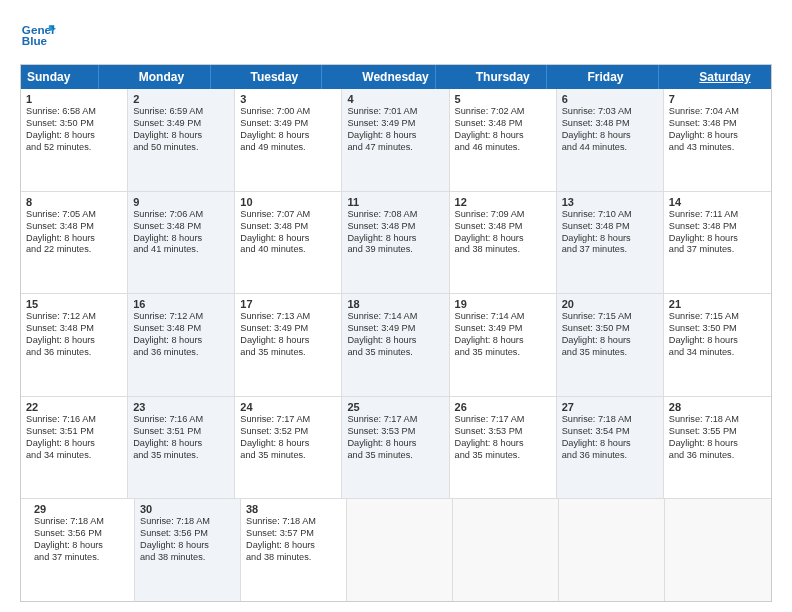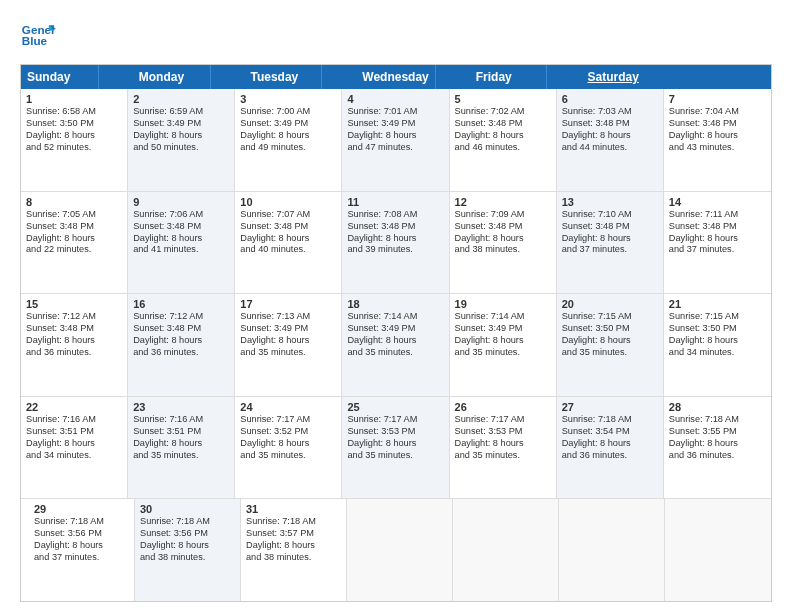--- a/index.html
+++ b/index.html
@@ -121,20 +121,21 @@
       <div class="subtitle"></div>
     </div>
   </div>
 
   <div class="calendar">
     <div class="cal-header-row">
     <div class="cal-header-cell">Sunday</div>
         <div class="cal-header-cell">Monday</div>
         <div class="cal-header-cell">Tuesday</div>
         <div class="cal-header-cell">Wednesday</div>
+        <div class="cal-header-cell">Thursday</div>
         <div class="cal-header-cell">Friday</div>
         <div class="cal-header-cell">Saturday</div>
       </div>
     <div class="cal-body">
     <div class="cal-row">
           <div class="cal-cell">
             <span class="day-num">1</span>
             <span class="cell-line">Sunrise: 6:58 AM</span>
             <span class="cell-line">Sunset: 3:50 PM</span>
             <span class="cell-line">Daylight: 8 hours</span>
@@ -345,21 +346,21 @@
             <span class="cell-line">and 37 minutes.</span>
           </div>
           <div class="cal-cell shaded">
             <span class="day-num">30</span>
             <span class="cell-line">Sunrise: 7:18 AM</span>
             <span class="cell-line">Sunset: 3:56 PM</span>
             <span class="cell-line">Daylight: 8 hours</span>
             <span class="cell-line">and 38 minutes.</span>
           </div>
           <div class="cal-cell">
-            <span class="day-num">31</span>
+            <span class="day-num">38</span>
             <span class="cell-line">Sunrise: 7:18 AM</span>
             <span class="cell-line">Sunset: 3:57 PM</span>
             <span class="cell-line">Daylight: 8 hours</span>
             <span class="cell-line">and 38 minutes.</span>
           </div>
           <div class="cal-cell empty"></div>
           <div class="cal-cell empty"></div>
           <div class="cal-cell empty"></div>
           <div class="cal-cell empty"></div>
         </div>

